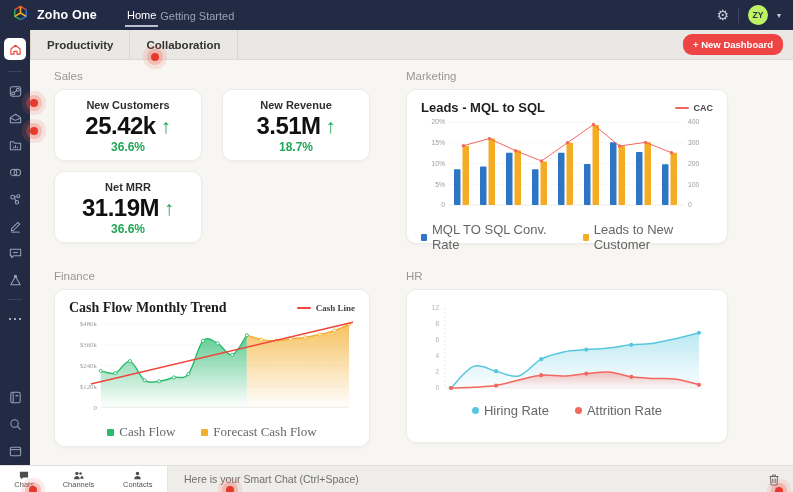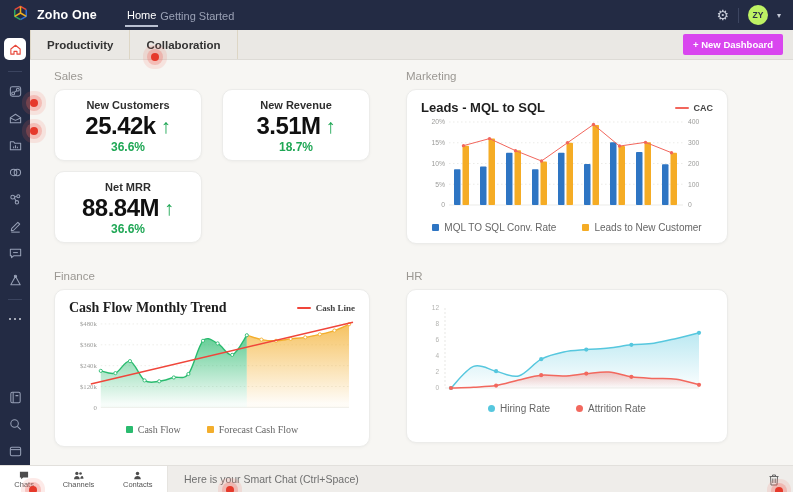--- a/index.html
+++ b/index.html
@@ -35,22 +35,22 @@
 
   
   .tabbar { position:absolute; left:30px; top:30px; right:0; height:30px; background:#eae8e4;
             border-bottom:1px solid #dddbd6; display:flex; align-items:stretch; z-index:3; }
   .tab { padding:0 16px; display:flex; align-items:center; font-size:11.5px; font-weight:bold;
          color:#333; cursor:pointer; position:relative; border-right:1px solid #ddd6c5; }
   .tab:first-child { border-left:1px solid #ddd6c5; }
   .tab.active { background:#fbfaf7; border-left:none; }
   .tab.active::after { content:""; position:absolute; left:13px; right:13px; bottom:3px; height:3px;
                        background:#ef4c3b; border-radius:2px; }
-  .new-dash { margin-left:auto; align-self:center; margin-right:10px; background:#d946ef; color:#fff;
-              font-size:9.5px; font-weight:bold; padding:5px 10px; border-radius:2px; border:none; cursor:pointer; }
+  .new-dash { margin-left:auto; align-self:center; margin-right:10px; background:#ef4444; color:#fff;
+              font-size:9.5px; font-weight:bold; padding:5px 10px; border-radius:9px; border:none; cursor:pointer; }
 
   
   .content { position:absolute; left:30px; top:60px; right:0; bottom:27px; background:#f7f6f3;
              padding:10px 0 0 24px; overflow:hidden; }
   .grid { display:grid; grid-template-columns:316px 322px; column-gap:36px; }
   .section-label { font-size:11.5px; color:#9b9893; margin-bottom:7px; }
   .row2 { margin-top:26px; }
 
   .kpi-grid { display:grid; grid-template-columns:148px 148px; column-gap:20px; row-gap:10px; }
   .card { background:#fff; border:1px solid #ececea; border-radius:10px; box-shadow:0 1px 3px rgba(0,0,0,.04); }
@@ -63,21 +63,21 @@
 
   .chart-card { padding:10px 14px 6px; }
   .mk-card { height:155px; }
   .fin-card { height:158px;font-family:Liberation Serif, serif; }
   .hr-card { height:154px; }
   .chart-head { display:flex; align-items:center; justify-content:space-between; }
   .chart-title { font-size:13px; font-weight:bold; color:#1e1e1e; }
   .fin-title { font-size:14px; }
   .line-legend { display:flex; align-items:center; gap:5px; font-size:9px; font-weight:bold; color:#444; }
   .linesw { width:14px; height:2px; border-radius:1px; display:inline-block; }
-  .chart-legend { display:flex; justify-content:center; gap:26px; font-size:10px; color:#666; margin-top:1px; }
+  .chart-legend { display:flex; justify-content:center; gap:26px; font-size:13px; color:#666; margin-top:1px; }
   .chart-legend .item { display:flex; align-items:center; gap:5px; }
   .sq { width:7px; height:7px; display:inline-block; border-radius:1px; }
   .ldot { width:7px; height:7px; display:inline-block; border-radius:50%; }
   svg.chart { display:block; width:100%; }
 
   
   .bottombar { position:absolute; left:0; right:0; bottom:0; height:27px; display:flex; z-index:6;
                background:#efedea; border-top:1px solid #e2e0dc; }
   .bb-left { width:168px; background:#fff; display:flex; justify-content:space-around; align-items:center;
              border-right:1px solid #e6e4e0; }
@@ -231,21 +231,21 @@
           <div class="kpi-title">New Revenue</div>
           <div class="kpi-value-row">
             <span class="kpi-value">3.51M</span>
             <span class="kpi-arrow">↑</span>
           </div>
           <div class="kpi-pct">18.7%</div>
         </div>
         <div class="card kpi">
           <div class="kpi-title">Net MRR</div>
           <div class="kpi-value-row">
-            <span class="kpi-value">88.84M</span>
+            <span class="kpi-value">31.19M</span>
             <span class="kpi-arrow">↑</span>
           </div>
           <div class="kpi-pct">36.6%</div>
         </div>
       </div>
     </div>
 
     <div class="section">
       <div class="section-label">Marketing</div>
       <div class="card chart-card mk-card">

